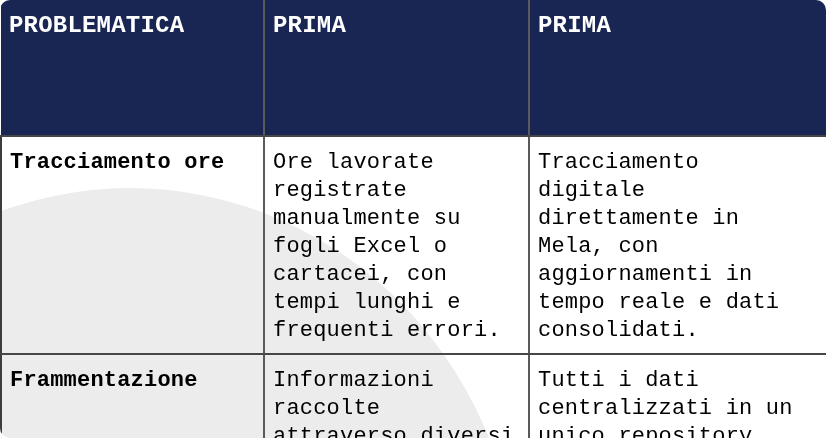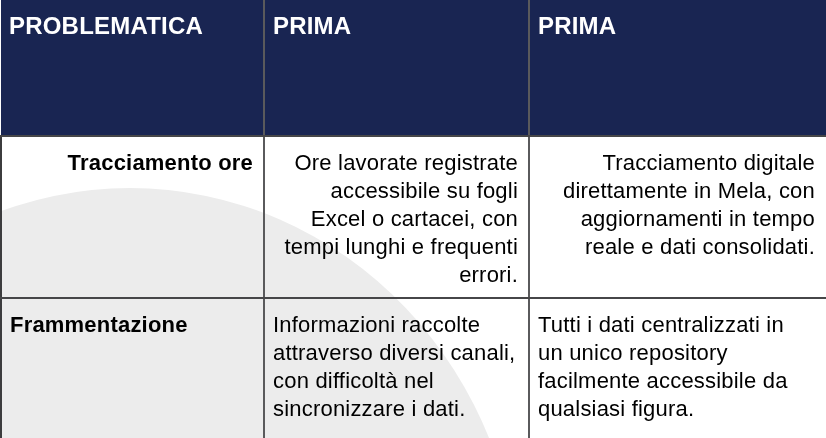--- a/index.html
+++ b/index.html
@@ -13,22 +13,23 @@
     --page-bg: #ffffff;
   }
   * { margin: 0; padding: 0; box-sizing: border-box; }
   html, body { background: #ffffff; }
   .slide {
     position: relative;
     width: 826px;
     height: 438px;
     background: var(--page-bg);
     overflow: hidden;
-    font-family: Liberation Sans, sans-serif;
+    font-family: Liberation Mono, monospace;
     color: var(--text);
+    border-radius: 10px;
   }
   .bg-circle {
     position: absolute;
     left: -260px;
     top: 188px;
     width: 780px;
     height: 820px;
     border-radius: 50%;
     background: var(--circle);
     z-index: 0;
@@ -64,21 +65,21 @@
     background: transparent;
     font-size: 22px;
     line-height: 28px;
     letter-spacing: 0.2px;
     padding: 12px 10px 8px 8px;
     border-bottom: 2px solid var(--h-border);
   }
   td.mid { border-right: 2px solid var(--v-border); }
   td.first { border-left: 2px solid var(--edge-border); }
   td.c3pad { padding-right: 12px; }
-  tr.r1 td { height: 124px; text-align: right; }
+  tr.r1 td { height: 124px; }
   tr.r2 td { height: 170px; border-bottom: none; }
   td.label { font-weight: bold; }
 </style>
 </head>
 <body>
 
 <div class="slide">
   <div class="bg-circle"></div>
 
   <table class="cmp">
@@ -90,21 +91,21 @@
     <thead>
       <tr>
         <th class="mid">PROBLEMATICA</th>
         <th class="mid">PRIMA</th>
         <th>PRIMA</th>
       </tr>
     </thead>
     <tbody>
       <tr class="r1">
         <td class="first mid label">Tracciamento ore</td>
-        <td class="mid">Ore lavorate registrate accessibile su fogli Excel o cartacei, con tempi lunghi e frequenti errori.</td>
+        <td class="mid">Ore lavorate registrate manualmente su fogli Excel o cartacei, con tempi lunghi e frequenti errori.</td>
         <td class="c3pad">Tracciamento digitale direttamente in Mela, con aggiornamenti in tempo reale e dati consolidati.</td>
       </tr>
       <tr class="r2">
         <td class="first mid label">Frammentazione</td>
         <td class="mid">Informazioni raccolte attraverso diversi canali, con difficoltà nel sincronizzare i dati.</td>
         <td class="c3pad">Tutti i dati centralizzati in un unico repository facilmente accessibile da qualsiasi figura.</td>
       </tr>
     </tbody>
   </table>
 </div>

